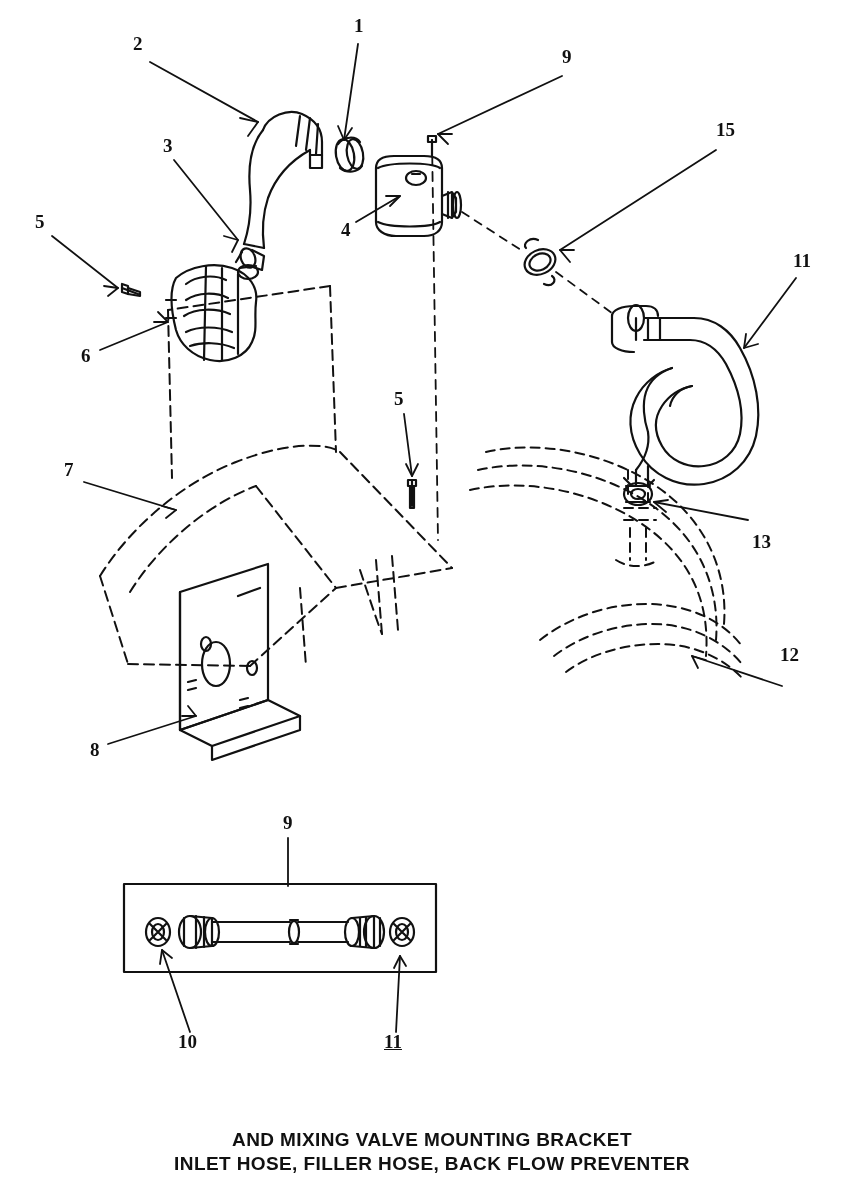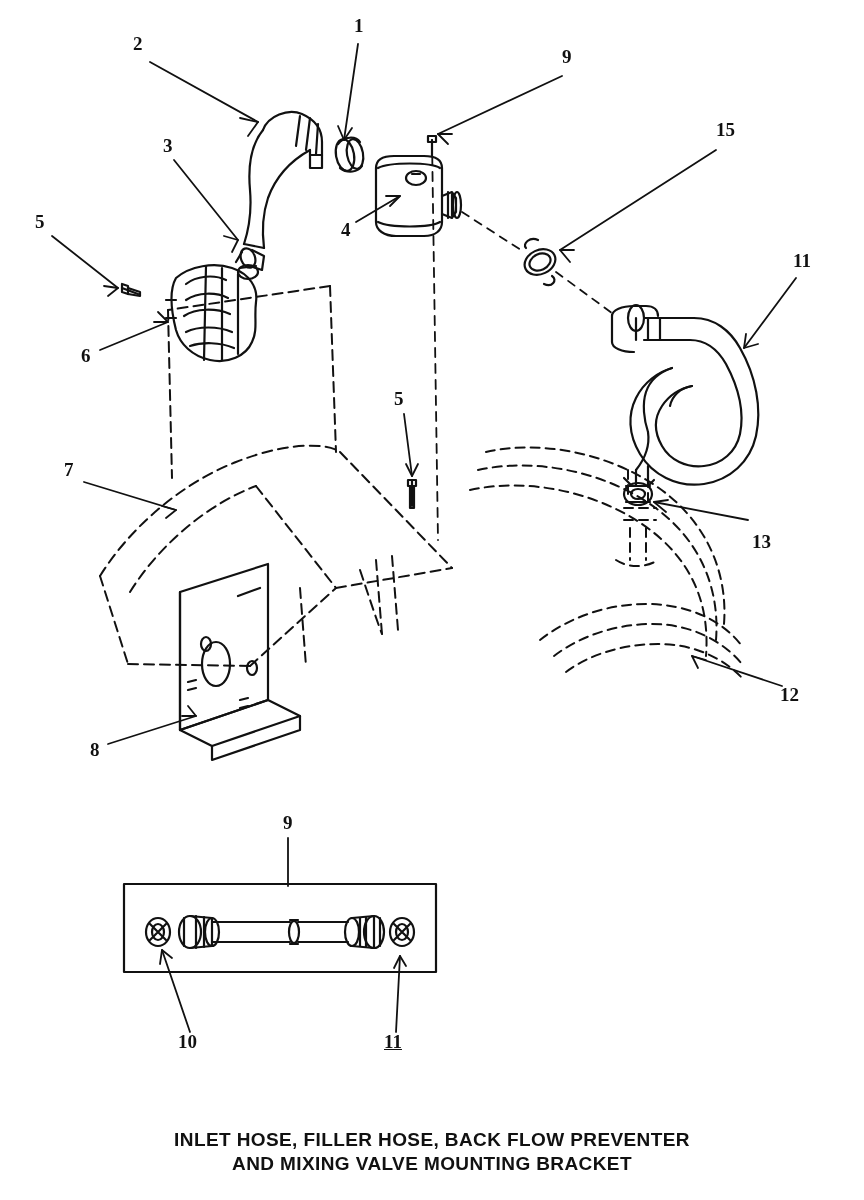--- a/index.html
+++ b/index.html
@@ -289,24 +289,24 @@
   <div class="callout" style="left:562px; top:47px;">9</div>
   <div class="callout" style="left:716px; top:120px;">15</div>
   <div class="callout" style="left:163px; top:136px;">3</div>
   <div class="callout" style="left:35px; top:212px;">5</div>
   <div class="callout" style="left:341px; top:220px;">4</div>
   <div class="callout" style="left:793px; top:251px;">11</div>
   <div class="callout" style="left:81px; top:346px;">6</div>
   <div class="callout" style="left:394px; top:389px;">5</div>
   <div class="callout" style="left:64px; top:460px;">7</div>
   <div class="callout" style="left:752px; top:516px;margin-top:16px;">13</div>
-  <div class="callout" style="left:780px; top:685px;">12</div>
+  <div class="callout" style="left:780px; top:645px;">12</div>
   <div class="callout" style="left:90px; top:740px;">8</div>
   <div class="callout" style="left:283px; top:813px;">9</div>
   <div class="callout" style="left:178px; top:1032px;">10</div>
   <div class="callout" style="left:384px; top:1032px;text-decoration:underline;">11</div>
 
   <div id="caption">
+    <span class="cap-line">AND MIXING VALVE MOUNTING BRACKET</span>
     <span class="cap-line">INLET HOSE, FILLER HOSE, BACK FLOW PREVENTER</span>
-    <span class="cap-line">AND MIXING VALVE MOUNTING BRACKET</span>
   </div>
 
 </div>
 
 </body></html>

